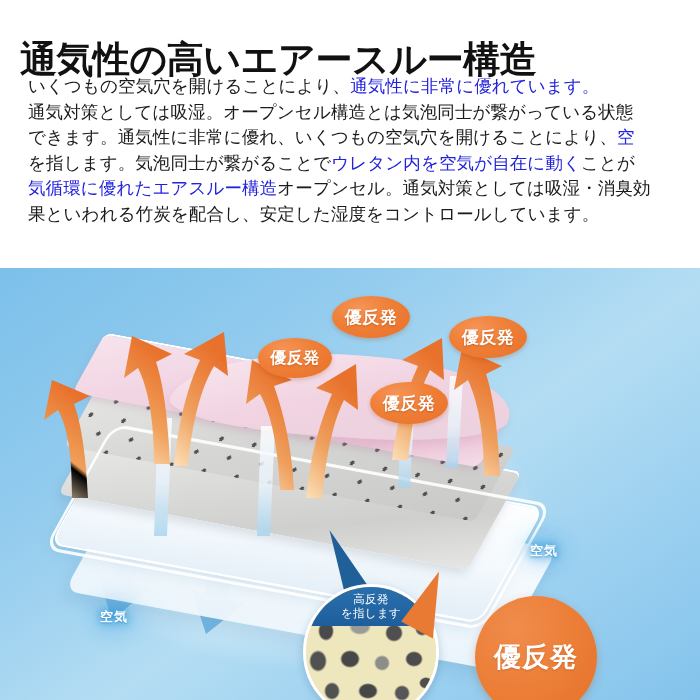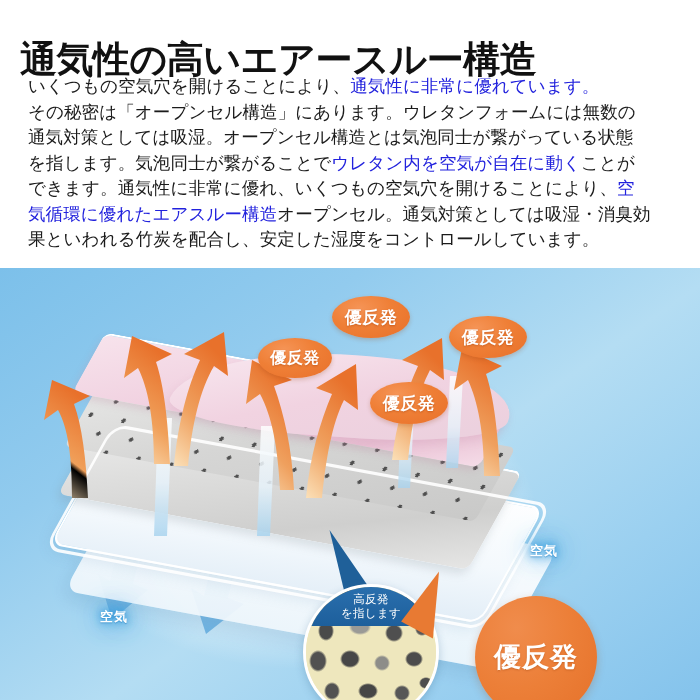--- a/index.html
+++ b/index.html
@@ -197,24 +197,23 @@
 </style>
 </head>
 <body>
 
 <div class="page">
 
   <section class="text-area">
     <h1 class="title">通気性の高いエアースルー構造</h1>
     <div class="body-copy" id="body-copy">
         <div><span>いくつもの空気穴を開けることにより、</span><span class="hl">通気性に非常に優れています。</span></div>
-        <div><span>その秘密は「オープンセル構造」にあります。ウレタンフォームには無数の</span></div>
         <div><span>通気対策としては吸湿。オープンセル構造とは気泡同士が繋がっている状態</span></div>
+        <div><span>できます。通気性に非常に優れ、いくつもの空気穴を開けることにより、</span><span class="hl">空</span></div>
         <div><span>を指します。気泡同士が繋がることで</span><span class="hl">ウレタン内を空気が自在に動く</span><span>ことが</span></div>
-        <div><span>できます。通気性に非常に優れ、いくつもの空気穴を開けることにより、</span><span class="hl">空</span></div>
         <div><span class="hl">気循環に優れたエアスルー構造</span><span>オープンセル。通気対策としては吸湿・消臭効</span></div>
         <div><span>果といわれる竹炭を配合し、安定した湿度をコントロールしています。</span></div>
       </div>
   </section>
 
   <section class="illus">
 
     <div class="arrow" style="left:96px;top:188px;">
       <svg width="70" height="170" viewBox="0 0 70 170">
         <defs>

